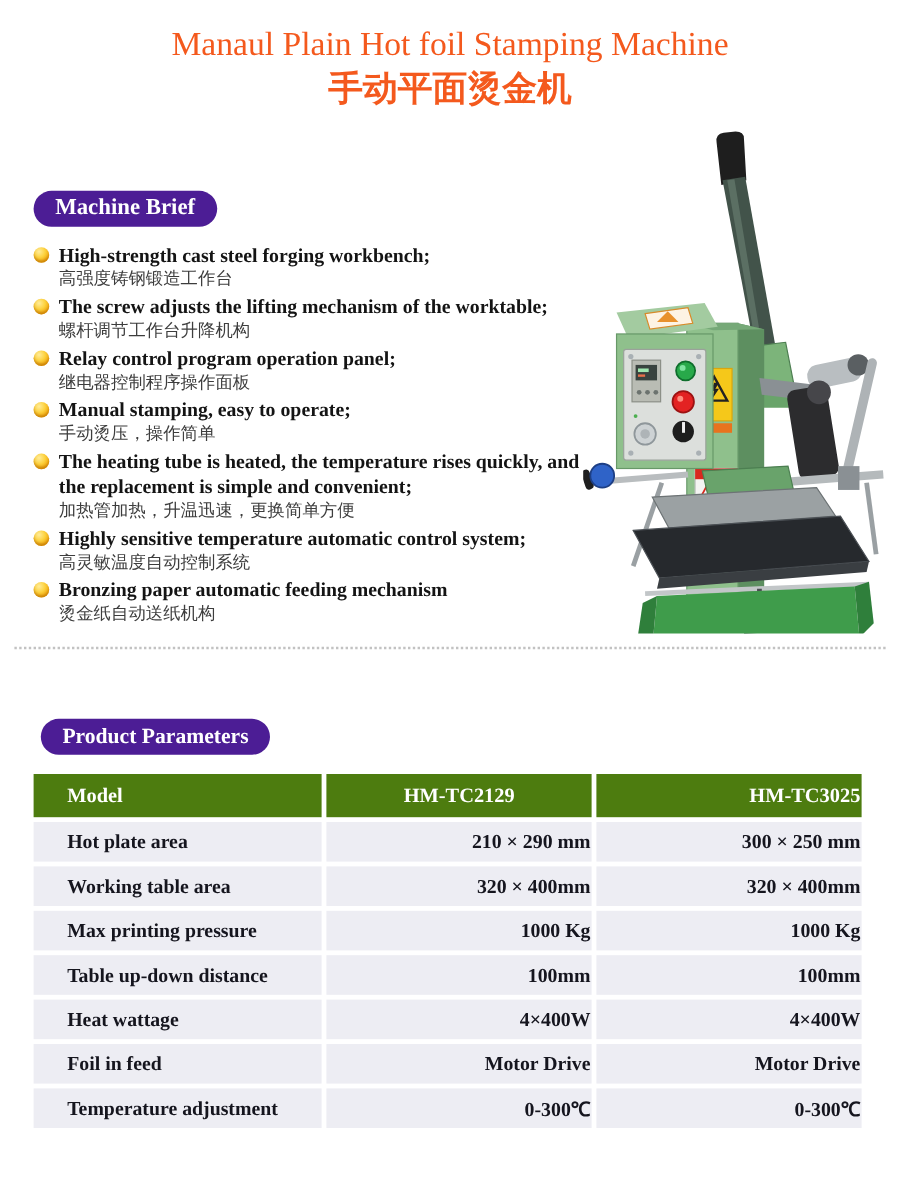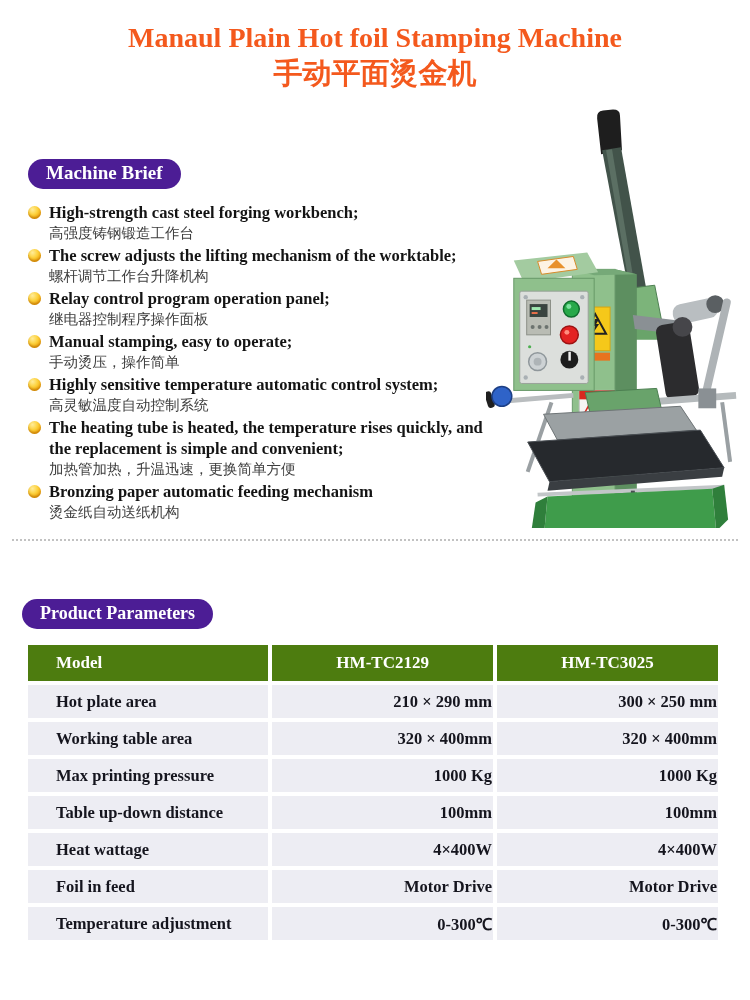--- a/index.html
+++ b/index.html
@@ -1,21 +1,21 @@
 <!DOCTYPE html>
 <html><head>
 <meta charset="utf-8">
 <style>
   html,body{margin:0;padding:0;background:#ffffff;}
   .page{position:relative;width:750px;height:1000px;background:#fff;overflow:hidden;
         font-family:"Liberation Serif",serif;}
 
   
   .title-block{padding-top:22px;text-align:center;}
-  .title-en{color:#f4591d;font-size:28px;font-weight:bold;line-height:32px;}
+  .title-en{color:#f4591d;font-size:28px;font-weight:normal;line-height:32px;}
   .title-zh{color:#f4591d;font-size:29px;font-weight:bold;line-height:36px;
             font-family:"DejaVu Sans",sans-serif;margin-top:1px;}
 
   
   .badge{display:inline-block;background:#4c1d95;color:#ffffff;font-weight:bold;
          font-family:"Liberation Serif",serif;border-radius:17px;
          padding:3px 18px 5px 18px;font-size:19px;line-height:22px;}
   .brief-badge{margin:68px 0 0 28px;}
 
   
@@ -26,30 +26,30 @@
               background:radial-gradient(circle at 35% 28%,#ffec9a 0%,#fdd23e 40%,#f3a70b 75%,#d98a00 100%);
               box-shadow:inset 0 -2px 2px rgba(170,100,0,.5);}
   .feature-en{font-size:16.5px;font-weight:bold;color:#141414;line-height:21px;}
   .feature-zh{font-size:14.5px;color:#3d3d3d;line-height:21px;margin-left:21px;
               font-family:"DejaVu Sans",sans-serif;}
 
   
   .dashed-sep{position:absolute;left:12px;right:12px;top:539px;
               border-top:2px dotted #c2c2c2;height:0;}
 
-  .params-badge{position:absolute;left:22px;top:599px;font-size:18px;}
+  .params-badge{position:absolute;left:34px;top:599px;font-size:18px;}
 
   
   .params-table{position:absolute;left:24px;top:641px;width:698px;
                 border-collapse:separate;border-spacing:4px;}
   .params-table th{background:#4d7c0f;color:#ffffff;font-size:17px;font-weight:bold;
                    height:34px;text-align:center;}
   .params-table th.col-model{text-align:left;padding-left:28px;width:218px;}
   .params-table th.col-m1{width:228px;}
-  .params-table th.col-m2{width:228px;}
+  .params-table th.col-m2{width:228px;text-align:right;}
   .params-table td{background:#ededf3;color:#15151e;font-size:16.5px;font-weight:bold;
                    height:31px;text-align:right;}
   .params-table td.row-label{text-align:left;padding-left:28px;}
 
   
   .machine-photo{position:absolute;left:486px;top:103px;width:258px;height:425px;}
 </style>
 </head>
 <body>
 
@@ -87,30 +87,30 @@
     <div class="feature-item">
       <div class="feature-en-row">
           <span class="bullet-dot"></span>
         <span class="feature-en">Manual stamping, easy to operate;</span>
         </div>
       <div class="feature-zh">手动烫压，操作简单</div>
     </div>
     <div class="feature-item">
       <div class="feature-en-row">
           <span class="bullet-dot"></span>
+        <span class="feature-en">The heating tube is heated, the temperature rises quickly, and the replacement is simple and convenient;</span>
+        </div>
+      <div class="feature-zh">加热管加热，升温迅速，更换简单方便</div>
+    </div>
+    <div class="feature-item">
+      <div class="feature-en-row">
+          <span class="bullet-dot"></span>
         <span class="feature-en">Highly sensitive temperature automatic control system;</span>
         </div>
       <div class="feature-zh">高灵敏温度自动控制系统</div>
-    </div>
-    <div class="feature-item">
-      <div class="feature-en-row">
-          <span class="bullet-dot"></span>
-        <span class="feature-en">The heating tube is heated, the temperature rises quickly, and the replacement is simple and convenient;</span>
-        </div>
-      <div class="feature-zh">加热管加热，升温迅速，更换简单方便</div>
     </div>
     <div class="feature-item">
       <div class="feature-en-row">
           <span class="bullet-dot"></span>
         <span class="feature-en">Bronzing paper automatic feeding mechanism</span>
         </div>
       <div class="feature-zh">烫金纸自动送纸机构</div>
     </div>
   </div>
 

